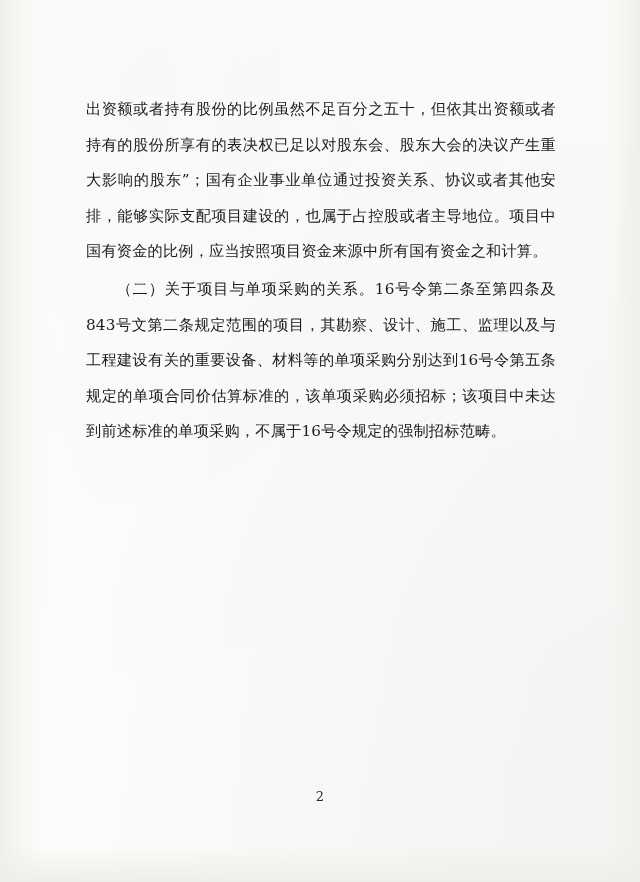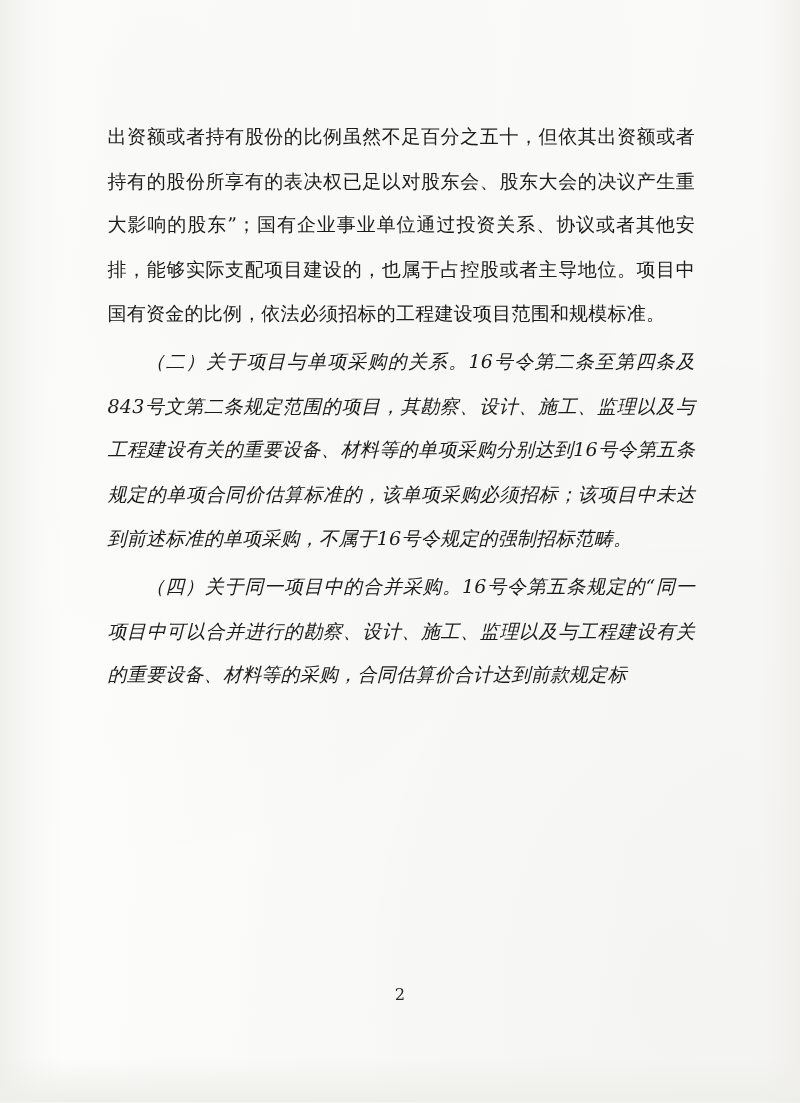--- a/index.html
+++ b/index.html
@@ -70,21 +70,20 @@
     line-height: 35.6px;
     color: #1b1b1b;
     text-align: justify;
     text-justify: inter-ideograph;
     letter-spacing: 0.2px;
     text-indent: 0;
     font-family: "DejaVu Serif", "Liberation Serif", serif;
   }
   p.indent {
     text-indent: 2em;
-    font-style: italic;
   }
   .page-number {
     position: absolute;
     left: 0;
     top: 789px;
     width: 640px;
     text-align: center;
     font-size: 13px;
     color: #2a2a2a;
     font-family: "DejaVu Serif", "Liberation Serif", serif;
@@ -92,19 +91,18 @@
 </style>
 </head>
 <body>
 
 <div class="page">
   <div class="edge-left"></div>
   <div class="edge-right"></div>
   <div class="edge-bottom"></div>
 
   <div class="body-area">
-    <p class="para">出资额或者持有股份的比例虽然不足百分之五十，但依其出资额或者持有的股份所享有的表决权已足以对股东会、股东大会的决议产生重大影响的股东”；国有企业事业单位通过投资关系、协议或者其他安排，能够实际支配项目建设的，也属于占控股或者主导地位。项目中国有资金的比例，依法必须招标的工程建设项目范围和规模标准。</p>
+    <p class="para">出资额或者持有股份的比例虽然不足百分之五十，但依其出资额或者持有的股份所享有的表决权已足以对股东会、股东大会的决议产生重大影响的股东”；国有企业事业单位通过投资关系、协议或者其他安排，能够实际支配项目建设的，也属于占控股或者主导地位。项目中国有资金的比例，应当按照项目资金来源中所有国有资金之和计算。</p>
     <p class="para indent">（二）关于项目与单项采购的关系。16号令第二条至第四条及843号文第二条规定范围的项目，其勘察、设计、施工、监理以及与工程建设有关的重要设备、材料等的单项采购分别达到16号令第五条规定的单项合同价估算标准的，该单项采购必须招标；该项目中未达到前述标准的单项采购，不属于16号令规定的强制招标范畴。</p>
-    <p class="para indent">（四）关于同一项目中的合并采购。16号令第五条规定的“同一项目中可以合并进行的勘察、设计、施工、监理以及与工程建设有关的重要设备、材料等的采购，合同估算价合计达到前款规定标</p>
   </div>
 
   <div class="page-number">2</div>
 </div>
 
 </body></html>

